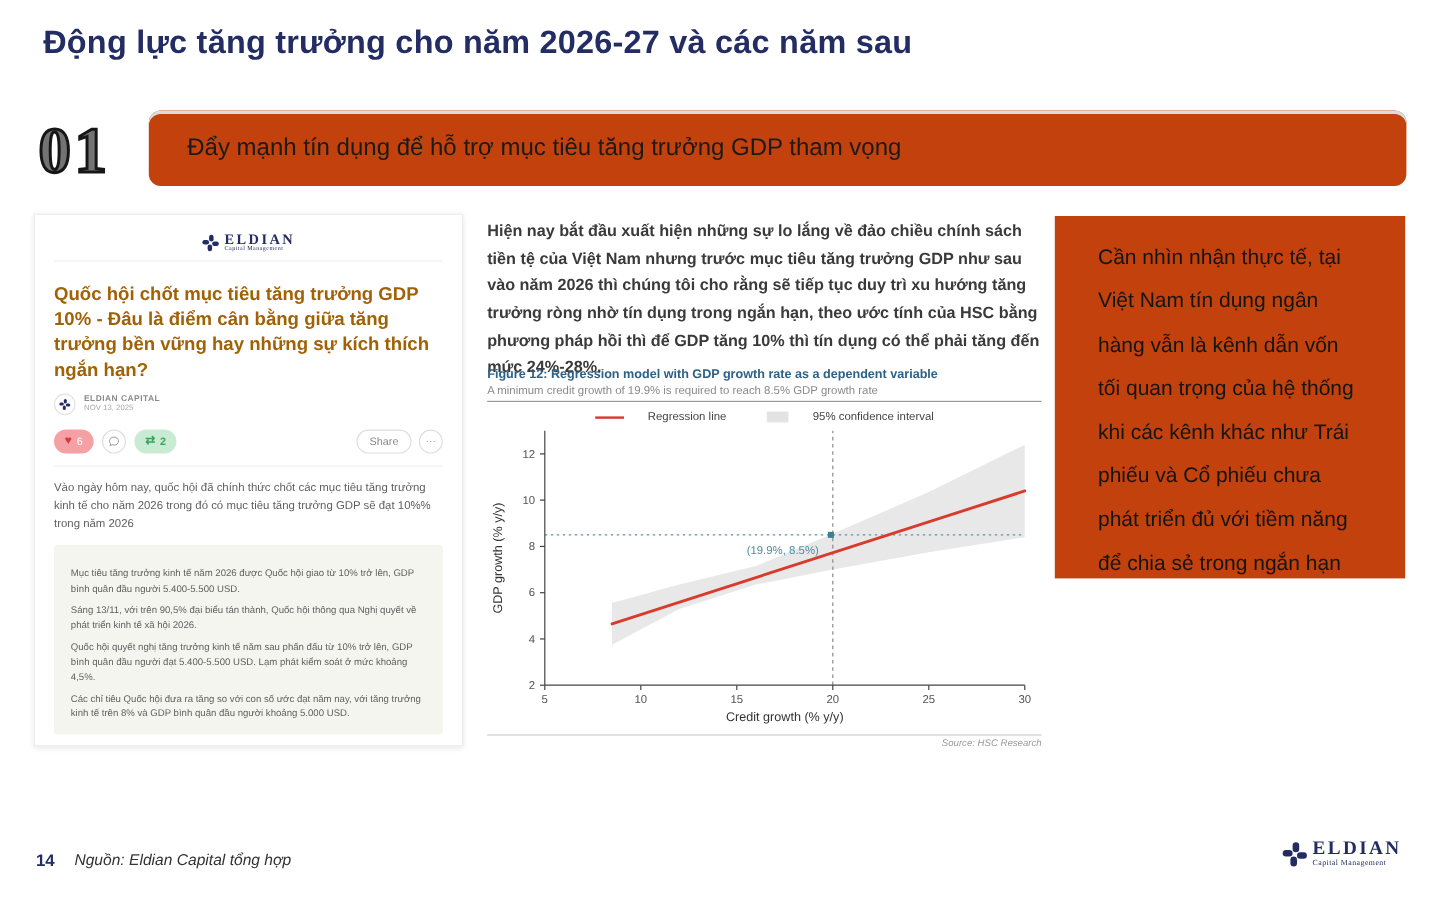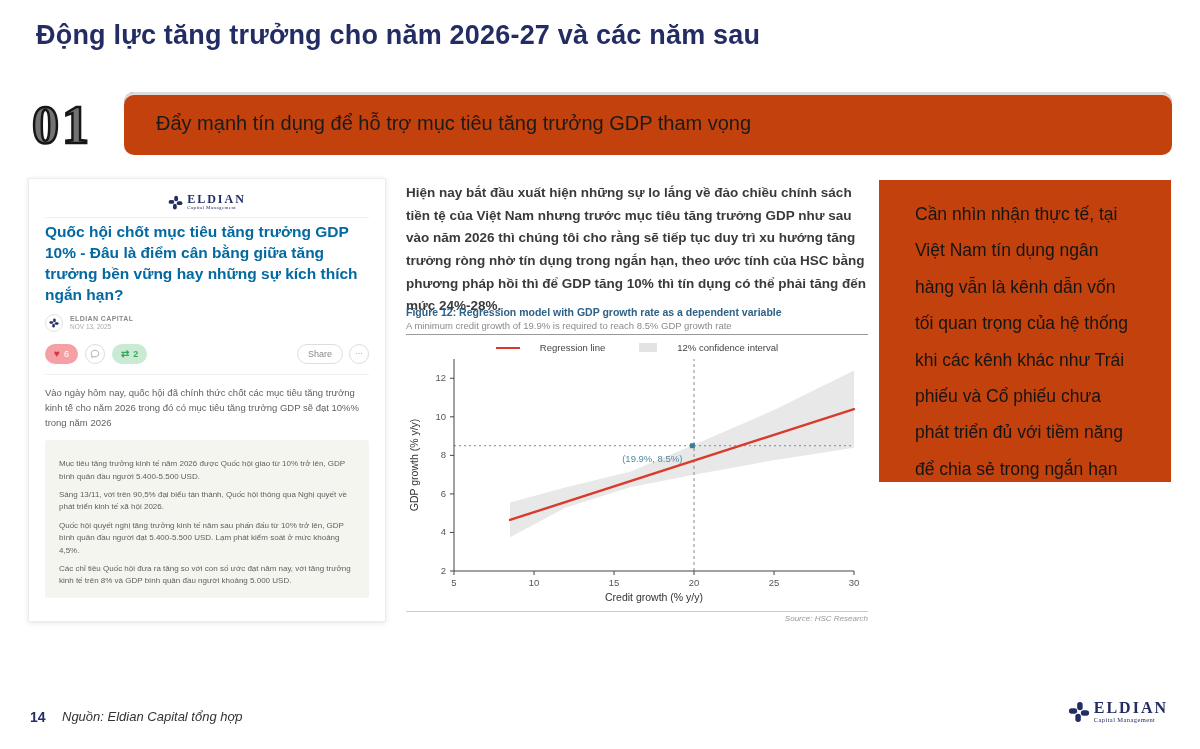--- a/index.html
+++ b/index.html
@@ -17,21 +17,21 @@
   .banner-text { font-size:20px; color:#1b1b1b; }
 
   
   .card { position:absolute; left:28px; top:178px; width:358px; height:444px; background:#fff;
           border:1px solid #ececec; box-shadow:0 1px 5px rgba(0,0,0,.10); padding:10px 16px 0 16px; overflow:hidden; }
   .card-logo-row { display:flex; justify-content:center; padding:4px 0 6px 0; border-bottom:1px solid #f0f0f0; }
   .eldian-logo { display:flex; align-items:center; gap:4px; }
   .eldian-logo svg { display:block; }
   .eldian-name { font-family:"Liberation Serif", serif; color:#232d63; font-weight:bold; letter-spacing:2px; line-height:1; }
   .eldian-tag { font-family:"Liberation Serif", serif; color:#232d63; line-height:1.2; letter-spacing:.4px; }
-  .card-headline { margin-top:4px; font-size:15.5px; font-weight:bold; color:#0369a1; line-height:1.35; }
+  .card-headline { margin-top:18px; font-size:15.5px; font-weight:bold; color:#a16207; line-height:1.35; }
   .author-row { display:flex; align-items:center; gap:7px; margin-top:8px; }
   .author-avatar { width:18px; height:18px; border-radius:50%; border:1px solid #e3e3e3; display:flex; align-items:center; justify-content:center; }
   .author-name { font-size:7px; font-weight:bold; color:#8a8a8a; letter-spacing:.4px; }
   .author-date { font-size:6.5px; color:#aaaaaa; margin-top:1px; }
   .react-row { display:flex; align-items:center; margin-top:12px; padding-bottom:10px; border-bottom:1px solid #f0f0f0; }
   .pill { height:20px; border-radius:11px; display:flex; align-items:center; gap:4px; padding:0 9px; font-size:9px; }
   .pill-like { background:#f5a0a5; color:#fff; }
   .heart { color:#d8353f; font-size:10px; line-height:1; }
   .circle-btn { width:20px; height:20px; border-radius:50%; border:1px solid #dddddd; background:#fff;
                 display:flex; align-items:center; justify-content:center; margin-left:7px; color:#9a9a9a; }
@@ -149,21 +149,21 @@
 
   <div class="analysis">Hiện nay bắt đầu xuất hiện những sự lo lắng về đảo chiều chính sách tiền tệ của Việt Nam nhưng trước mục tiêu tăng trưởng GDP như sau vào năm 2026 thì chúng tôi cho rằng sẽ tiếp tục duy trì xu hướng tăng trưởng ròng nhờ tín dụng trong ngắn hạn, theo ước tính của HSC bằng phương pháp hồi thì để GDP tăng 10% thì tín dụng có thể phải tăng đến mức 24%-28%.</div>
 
   <div class="figure">
     <div class="fig-title">Figure 12: Regression model with GDP growth rate as a dependent variable</div>
     <div class="fig-sub">A minimum credit growth of 19.9% is required to reach 8.5% GDP growth rate</div>
     <div class="fig-legend">
       <span class="legend-line"></span>
       <span>Regression line</span>
       <span class="legend-box"></span>
-      <span>12% confidence interval</span>
+      <span>95% confidence interval</span>
     </div>
     <svg width="462" height="252" viewBox="0 0 462 252">
         <polygon points="104,149.5818181818182 160,134.16363636363639 224,118.74545454545454 288,91.76363636363634 368,57.07272727272729 448,17.563636363636363 448,94.65454545454544 368,107.18181818181819 288,121.63636363636364 224,134.16363636363639 160,154.4 104,184.27272727272728" fill="#e2e2e2" fill-opacity="0.8"></polygon>
         <line x1="288" y1="218" x2="288" y2="6" stroke="#8a8a8a" stroke-width="1" stroke-dasharray="3,3"></line>
         <line x1="48" y1="92.72727272727272" x2="448" y2="92.72727272727272" stroke="#5f93a8" stroke-width="1" stroke-dasharray="2,3"></line>
         <line x1="104" y1="166.92727272727274" x2="448" y2="56.109090909090895" stroke="#d93a2b" stroke-width="2.4" stroke-linecap="round"></line>
         <rect x="283.9" y="90.22727272727272" width="5" height="5" fill="#3d7d95"></rect>
         <text x="276.4" y="108.72727272727272" text-anchor="end" fill="#4f8ea3" font-size="9.5" font-family="Liberation Sans, sans-serif">(19.9%, 8.5%)</text>
         <line x1="48" y1="218" x2="48" y2="6" stroke="#444" stroke-width="1"></line>
         <line x1="48" y1="218" x2="448" y2="218" stroke="#444" stroke-width="1"></line>

